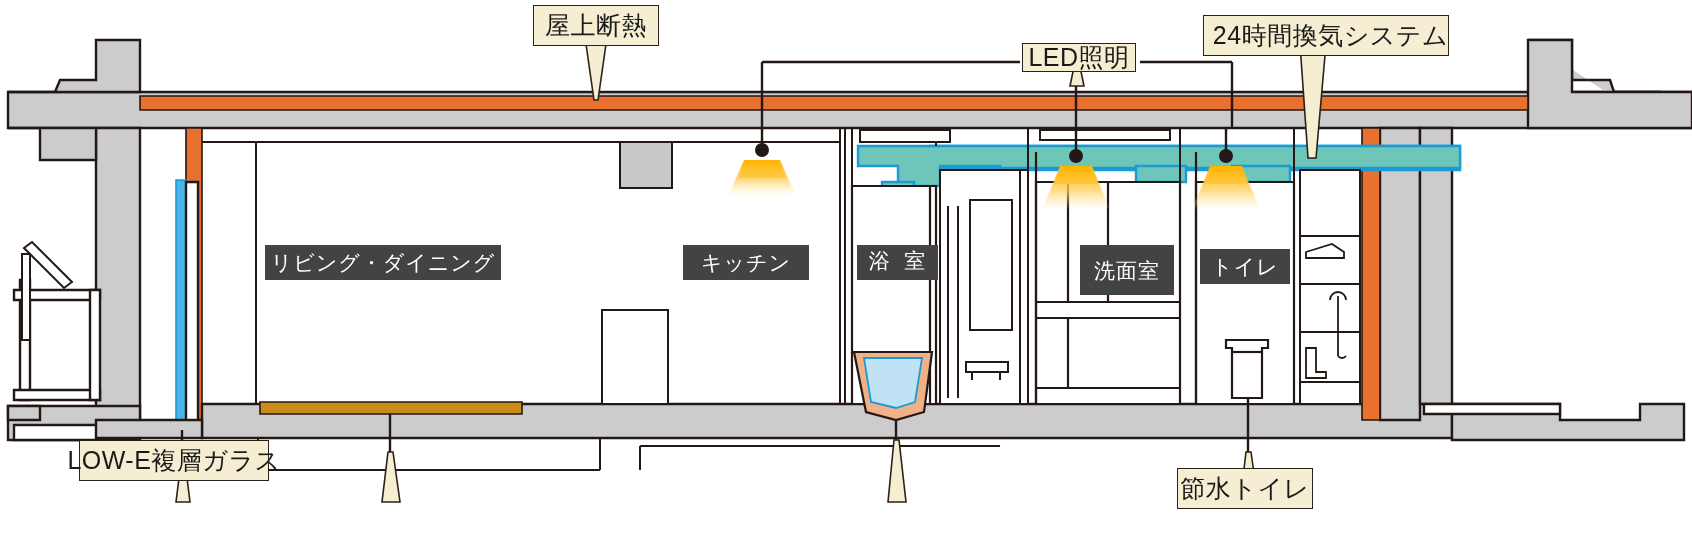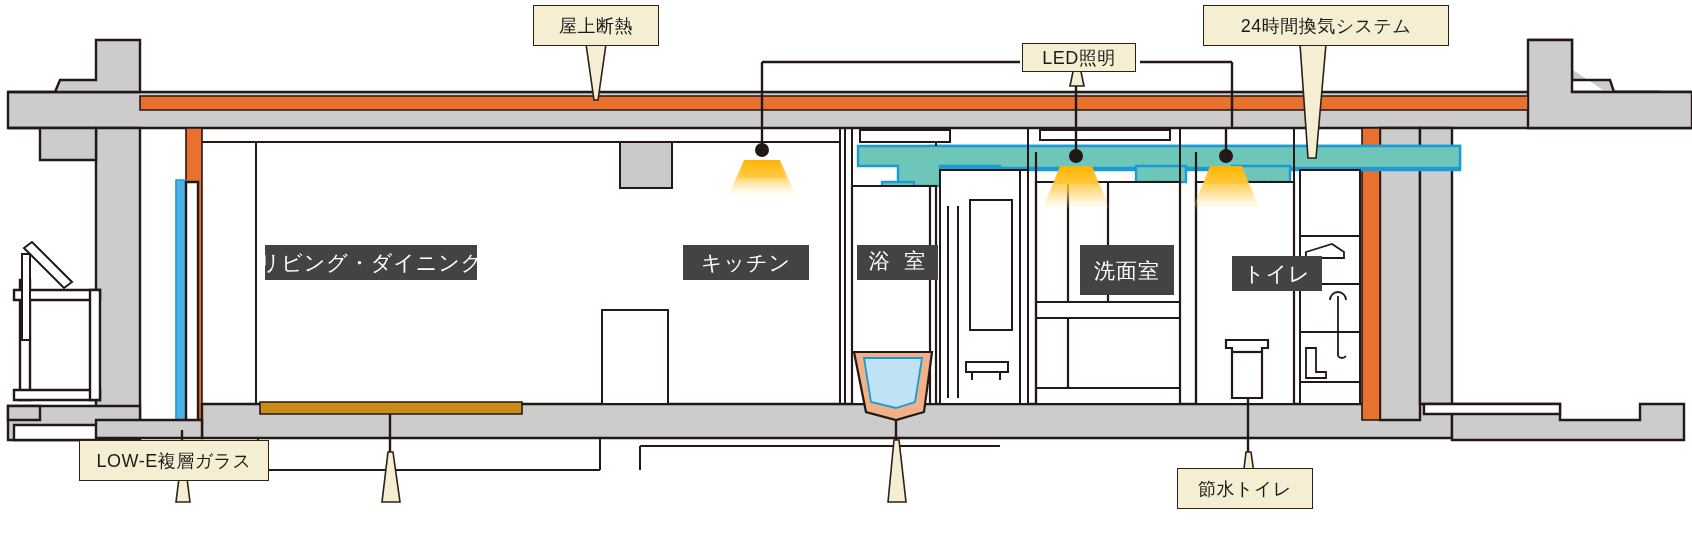--- a/index.html
+++ b/index.html
@@ -6,21 +6,21 @@
   body{width:1692px;height:546px;font-family:"Liberation Sans","DejaVu Sans",sans-serif;}
   #stage{position:relative;width:1692px;height:546px;overflow:hidden;background:#fff;}
   #art{position:absolute;left:0;top:0;width:1692px;height:546px;}
 
   
   .callout{
     position:absolute;
     background:#f5eed2;
     border:1.6px solid #2b2118;
     color:#1a1a1a;
-    font-size:18px;
+    font-size:25px;
     line-height:1;
     display:flex;align-items:center;justify-content:center;
     white-space:nowrap;
     box-sizing:border-box;
     letter-spacing:0.5px;
     z-index:40;
   }
   
   .roomtag{
     position:absolute;
@@ -255,47 +255,47 @@
   </svg>
 
   <div class="callout" style="left:533px;top:5px;width:126px;height:41px;">
     <span>屋上断熱</span>
   </div>
 
   <div class="callout" style="left:1022px;top:43px;width:114px;height:29px;">
     <span>LED照明</span>
   </div>
 
-  <div class="callout" style="left:1203px;top:5px;width:246px;height:41px;">
+  <div class="callout" style="left:1203px;top:15px;width:246px;height:41px;justify-content:flex-end;">
     <span>24時間換気システム</span>
   </div>
 
   <div class="callout" style="left:79px;top:440px;width:190px;height:41px;">
     <span>LOW-E複層ガラス</span>
   </div>
 
 
 
   <div class="callout" style="left:1177px;top:468px;width:136px;height:41px;">
     <span>節水トイレ</span>
   </div>
 
-  <div class="roomtag" style="left:265px;top:245px;width:212px;height:35px;">
+  <div class="roomtag" style="left:265px;top:245px;width:236px;height:35px;">
     <span>リビング・ダイニング</span>
   </div>
 
   <div class="roomtag" style="left:683px;top:245px;width:126px;height:35px;">
     <span>キッチン</span>
   </div>
 
   <div class="roomtag" style="left:857px;top:245px;width:81px;height:35px;font-family:Liberation Mono, monospace;">
     <span>浴 室</span>
   </div>
 
   <div class="roomtag" style="left:1080px;top:245px;width:94px;height:50px;">
     <span>洗面室</span>
   </div>
 
-  <div class="roomtag" style="left:1200px;top:256px;width:90px;height:35px;margin-left:32px;">
+  <div class="roomtag" style="left:1200px;top:249px;width:90px;height:35px;">
     <span>トイレ</span>
   </div>
 
 </div>
 
 </body></html>

